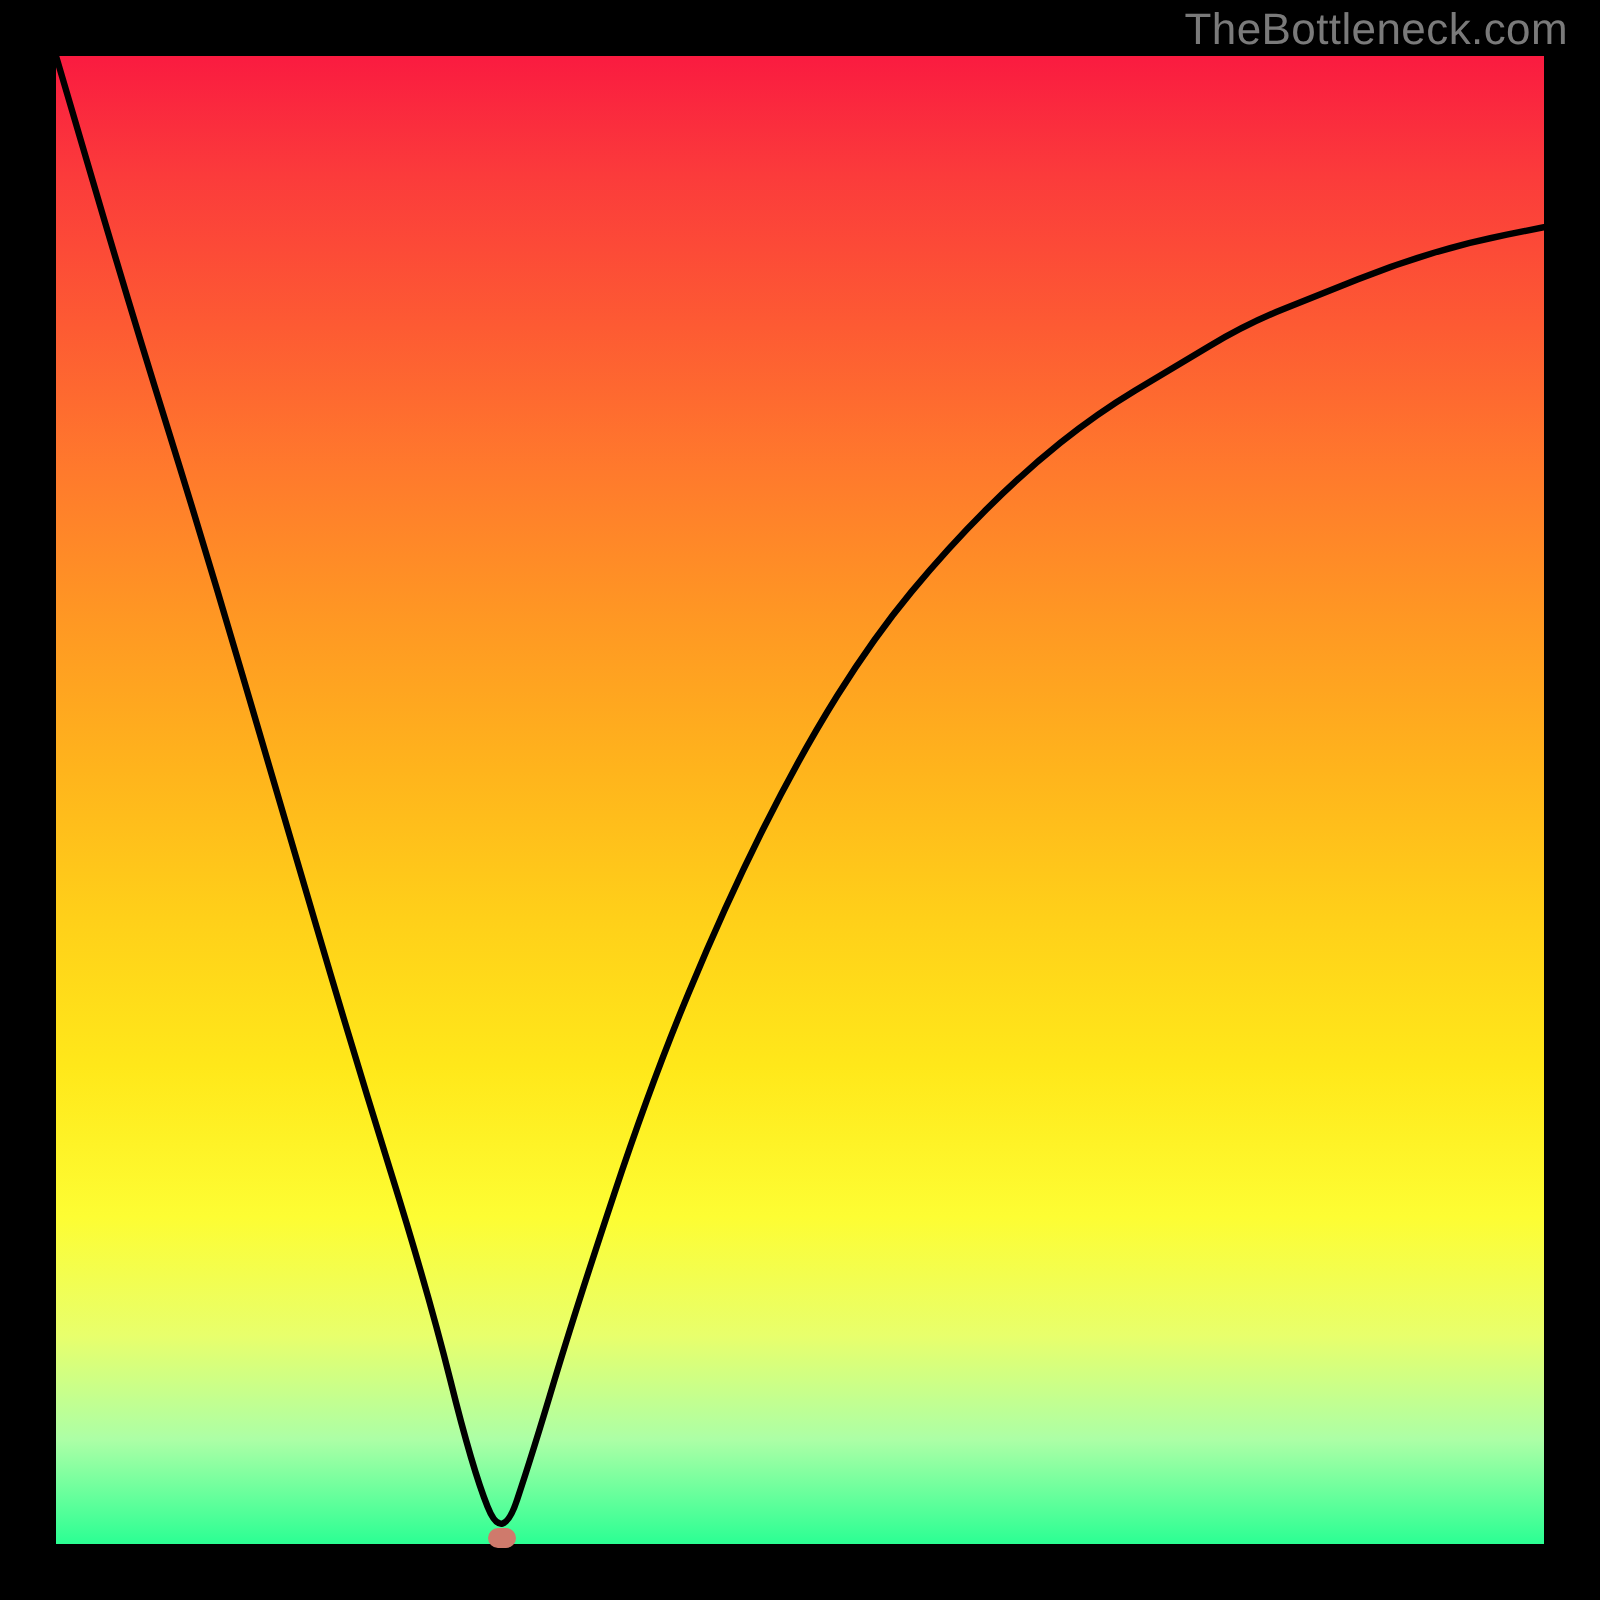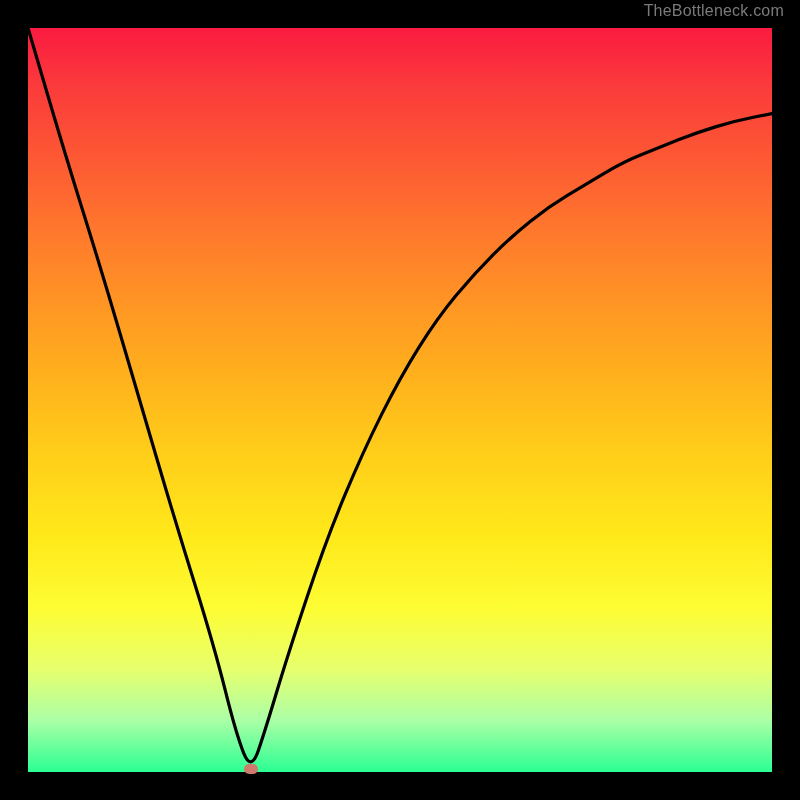--- a/index.html
+++ b/index.html
@@ -15,21 +15,21 @@
     position: relative;
     width: 800px;
     height: 800px;
     background: #000;
   }
   .watermark {
     position: absolute;
     top: 2px;
     right: 16px;
     color: #7a7a7a;
-    font-size: 16px;
+    font-size: 22px;
     font-weight: 400;
     letter-spacing: 0.2px;
     z-index: 5;
     user-select: none;
   }
   .plot-area {
     position: absolute;
     top: 28px;
     left: 28px;
     width: 744px;

